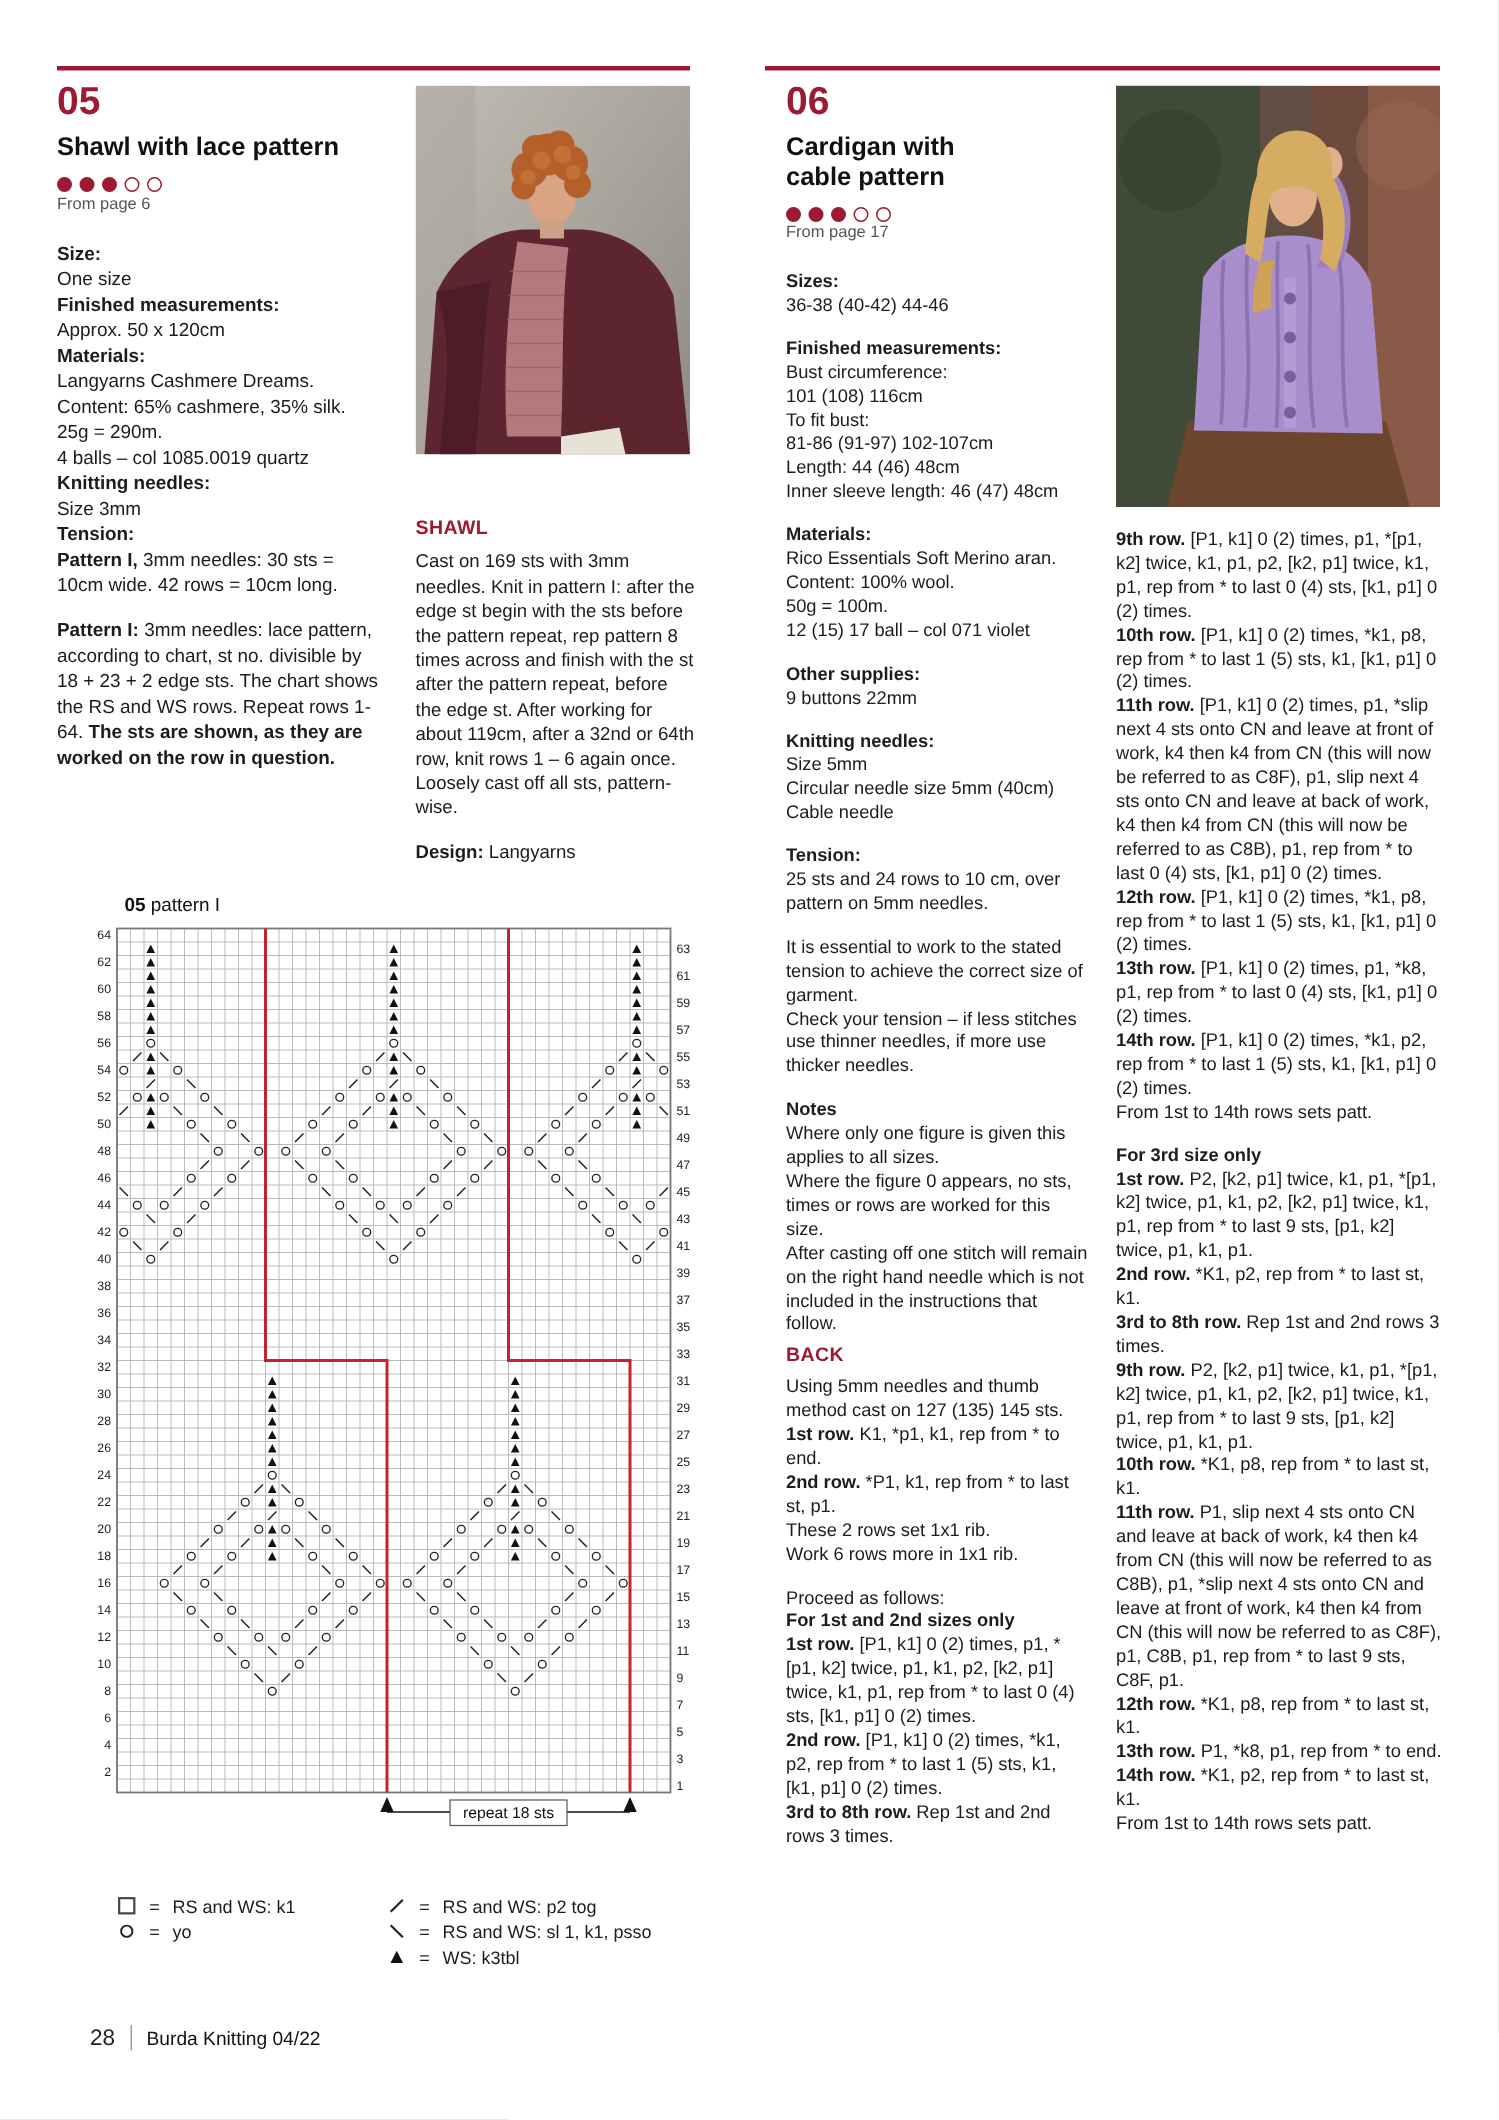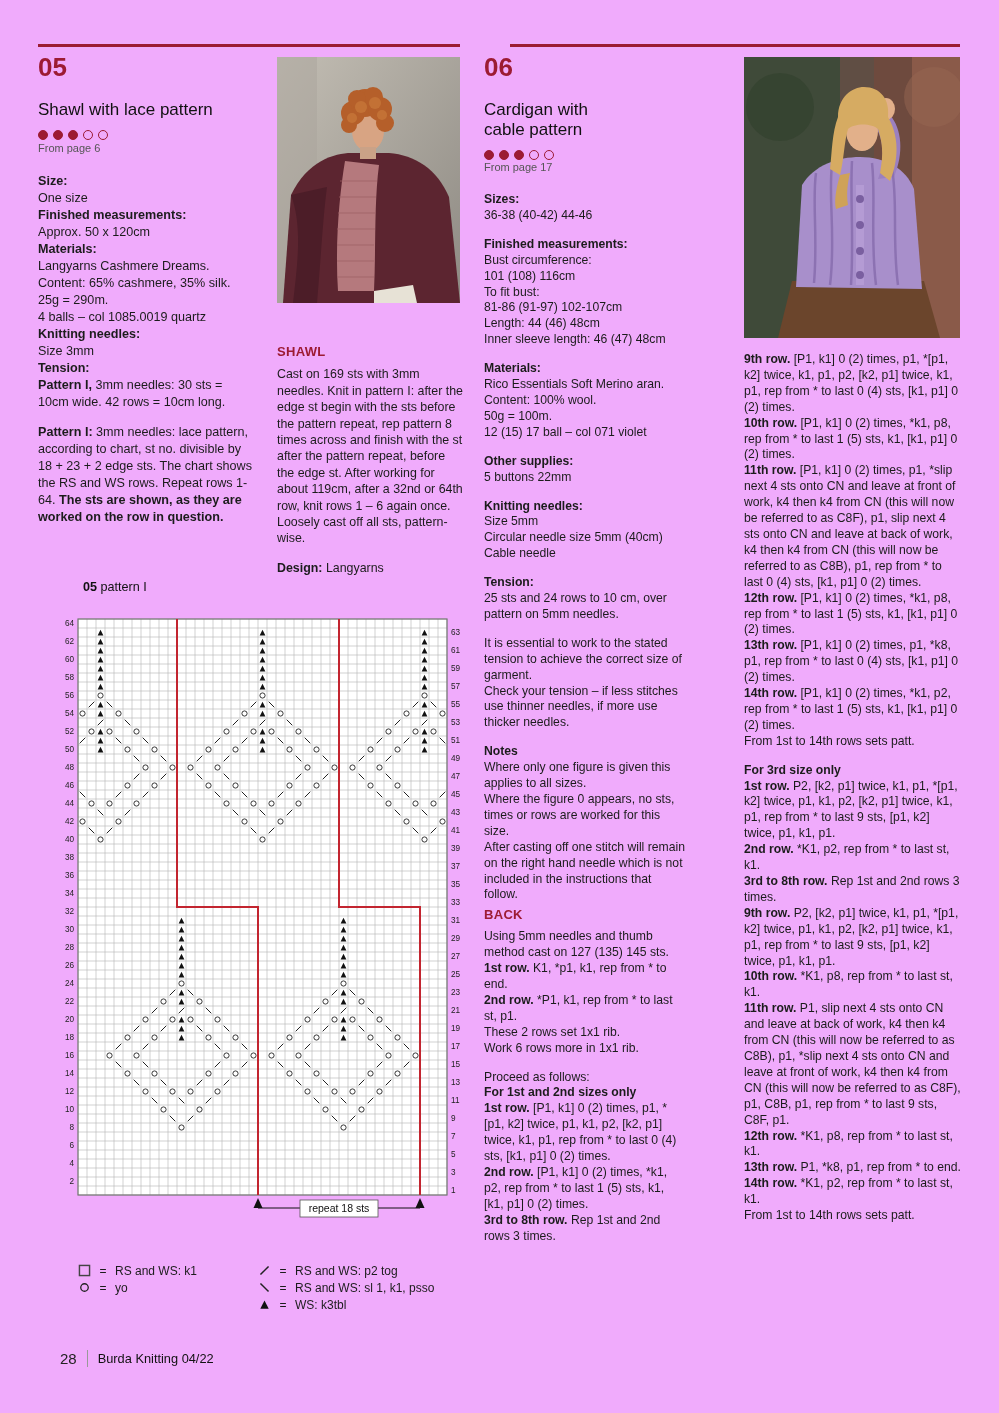--- a/index.html
+++ b/index.html
@@ -1,22 +1,22 @@
 <!DOCTYPE html>
 <html style="--acc: #9c1b33;"><head>
 <meta charset="utf-8">
 <style>
   * { margin:0; padding:0; box-sizing:border-box; }
   html,body { background:#d9d9d9; }
   body { font-family:"Liberation Sans", sans-serif; }
-  .page { position:relative; width:999px; height:1413px; background:#f0abfc; margin:0 auto; overflow:hidden; }
+  .page { position:relative; width:999px; height:1413px; background:#ffffff; margin:0 auto; overflow:hidden; }
   .rule { position:absolute; height:3px; background:var(--acc,#9c1b33); }
   .col { position:absolute; }
   .pat-num { font-size:26px; font-weight:bold; color:var(--acc,#9c1b33); line-height:1; }
-  .pat-title { font-size:17px; font-weight:normal; color:#111; margin-top:20px; line-height:1.18; }
+  .pat-title { font-size:17px; font-weight:bold; color:#111; margin-top:8px; line-height:1.18; }
   .dots { margin-top:10px; display:flex; gap:5px; align-items:center; }
   .dot { width:10px; height:10px; border-radius:50%; border:1.6px solid var(--acc,#9c1b33); display:inline-block; }
   .dot.f { background:var(--acc,#9c1b33); }
   .frompage { color:#555; font-size:11px; }
   .specs { margin-top:16px; }
   .t { margin:0; }
   .sp { height:13px; }
   .b { font-weight:bold;text-align:right; }
   .redhead { color:var(--acc,#9c1b33); font-size:13px; font-weight:bold; letter-spacing:.3px; margin:4px 0 6px 0; }
   .c1 { font-size:12.6px; line-height:17px; color:#1c1c1c; }
@@ -115,21 +115,21 @@
 
   <section class="col c2" style="left:277px;top:340px;width:187px">
     <h3 class="redhead">SHAWL</h3>
     <div id="shawl-paras">
         <p class="t"><span>Cast on 169 sts with 3mm needles. Knit in pattern I: after the edge st begin with the sts before the pattern repeat, rep pattern 8 times across and finish with the st after the pattern repeat, before the edge st. After working for about 119cm, after a 32nd or 64th row, knit rows 1 – 6 again once. Loosely cast off all sts, pattern-wise.</span></p>
         <div class="sp"></div>
         <p class="t"><span class="b">Design:</span><span> Langyarns</span></p>
       </div>
   </section>
 
-  <div class="chart-title" style="left:83px;top:580px">
+  <div class="chart-title" style="left:83px;top:596px">
     <span class="b">05</span><span> pattern I</span>
   </div>
   <div class="col" id="chart-box" style="left:50px;top:612px"><svg width="420" height="622" viewBox="0 0 420 622">
         <rect x="28" y="7" width="369" height="576" fill="#fff"></rect>
         <g>
           <line x1="28" y1="7" x2="28" y2="583" stroke="#b3b3b3" stroke-width="0.6"></line>
           <line x1="37" y1="7" x2="37" y2="583" stroke="#b3b3b3" stroke-width="0.6"></line>
           <line x1="46" y1="7" x2="46" y2="583" stroke="#b3b3b3" stroke-width="0.6"></line>
           <line x1="55" y1="7" x2="55" y2="583" stroke="#b3b3b3" stroke-width="0.6"></line>
           <line x1="64" y1="7" x2="64" y2="583" stroke="#b3b3b3" stroke-width="0.6"></line>
@@ -638,21 +638,21 @@
       </div>
       <div class="lgr">
         <svg width="13" height="13" viewBox="0 0 9 9">
           <polygon points="4.5,1.7 1.6,7.4 7.4,7.4" fill="#111"></polygon>
         </svg>
         <span class="lge">=</span>
         <span>WS: k3tbl</span>
       </div>
     </div>
 
-  <section class="col c34" style="left:484px;top:54px;width:203px">
+  <section class="col c34" style="left:524px;top:54px;width:203px">
     <div class="pat-num">06</div>
     <h1 class="pat-title"><span>Cardigan with</span><br><span>cable pattern</span></h1>
     <div class="dots" id="dots06">
         <span class="dot f"></span>
         <span class="dot f"></span>
         <span class="dot f"></span>
         <span class="dot"></span>
         <span class="dot"></span>
       </div>
     <div class="frompage">From page 17</div>
@@ -668,21 +668,21 @@
         <p class="t"><span>Length: 44 (46) 48cm</span></p>
         <p class="t"><span>Inner sleeve length: 46 (47) 48cm</span></p>
         <div class="sp"></div>
         <p class="t"><span class="b">Materials:</span></p>
         <p class="t"><span>Rico Essentials Soft Merino aran.</span></p>
         <p class="t"><span>Content: 100% wool.</span></p>
         <p class="t"><span>50g = 100m.</span></p>
         <p class="t"><span>12 (15) 17 ball – col 071 violet</span></p>
         <div class="sp"></div>
         <p class="t"><span class="b">Other supplies:</span></p>
-        <p class="t"><span>5 buttons 22mm</span></p>
+        <p class="t"><span>9 buttons 22mm</span></p>
         <div class="sp"></div>
         <p class="t"><span class="b">Knitting needles:</span></p>
         <p class="t"><span>Size 5mm</span></p>
         <p class="t"><span>Circular needle size 5mm (40cm)</span></p>
         <p class="t"><span>Cable needle</span></p>
         <div class="sp"></div>
         <p class="t"><span class="b">Tension:</span></p>
         <p class="t"><span>25 sts and 24 rows to 10 cm, over pattern on 5mm needles.</span></p>
         <div class="sp"></div>
         <p class="t"><span>It is essential to work to the stated tension to achieve the correct size of garment.</span></p>

